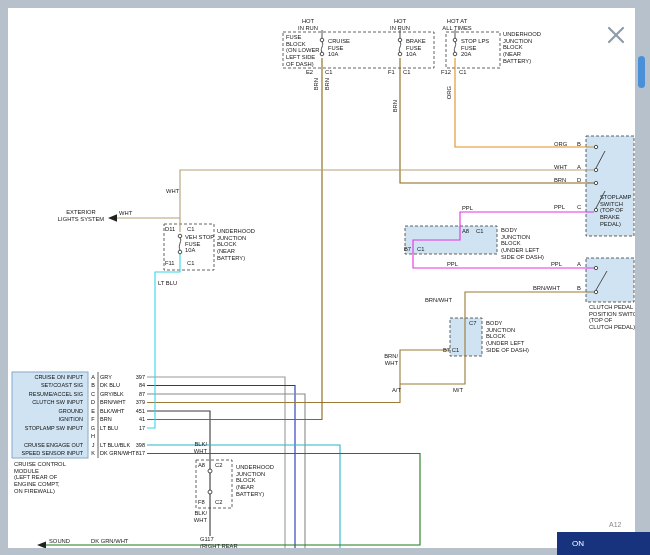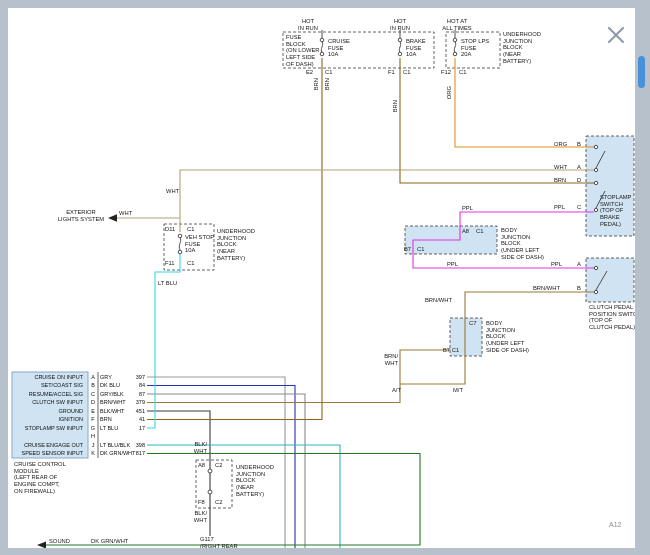--- a/index.html
+++ b/index.html
@@ -299,13 +299,14 @@
   <div class="border-strip strip-right" style="background: rgb(183, 193, 203);"></div>
 
   <div class="close-btn">
     <svg width="26" height="26" viewBox="0 0 26 26">
       <path d="M6,6 L20,20 M20,6 L6,20" fill="none" stroke-width="2.2" stroke-linecap="round" stroke="#8e9ca8"></path>
     </svg>
   </div>
 
   <div class="scroll-thumb" style="background: rgb(74, 144, 217);"></div>
 
+  <div class="on-btn" style="background: rgb(23, 51, 125);">ON</div>
 </div>
 
 </body></html>

